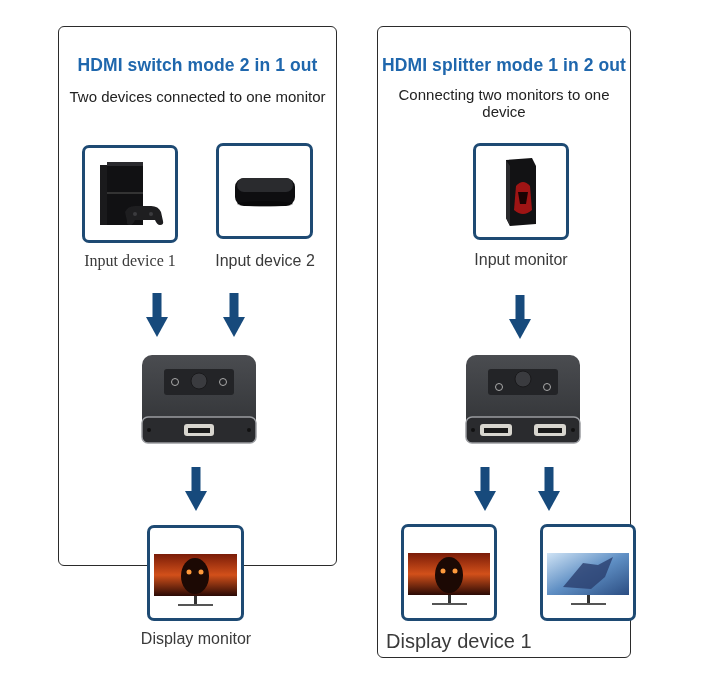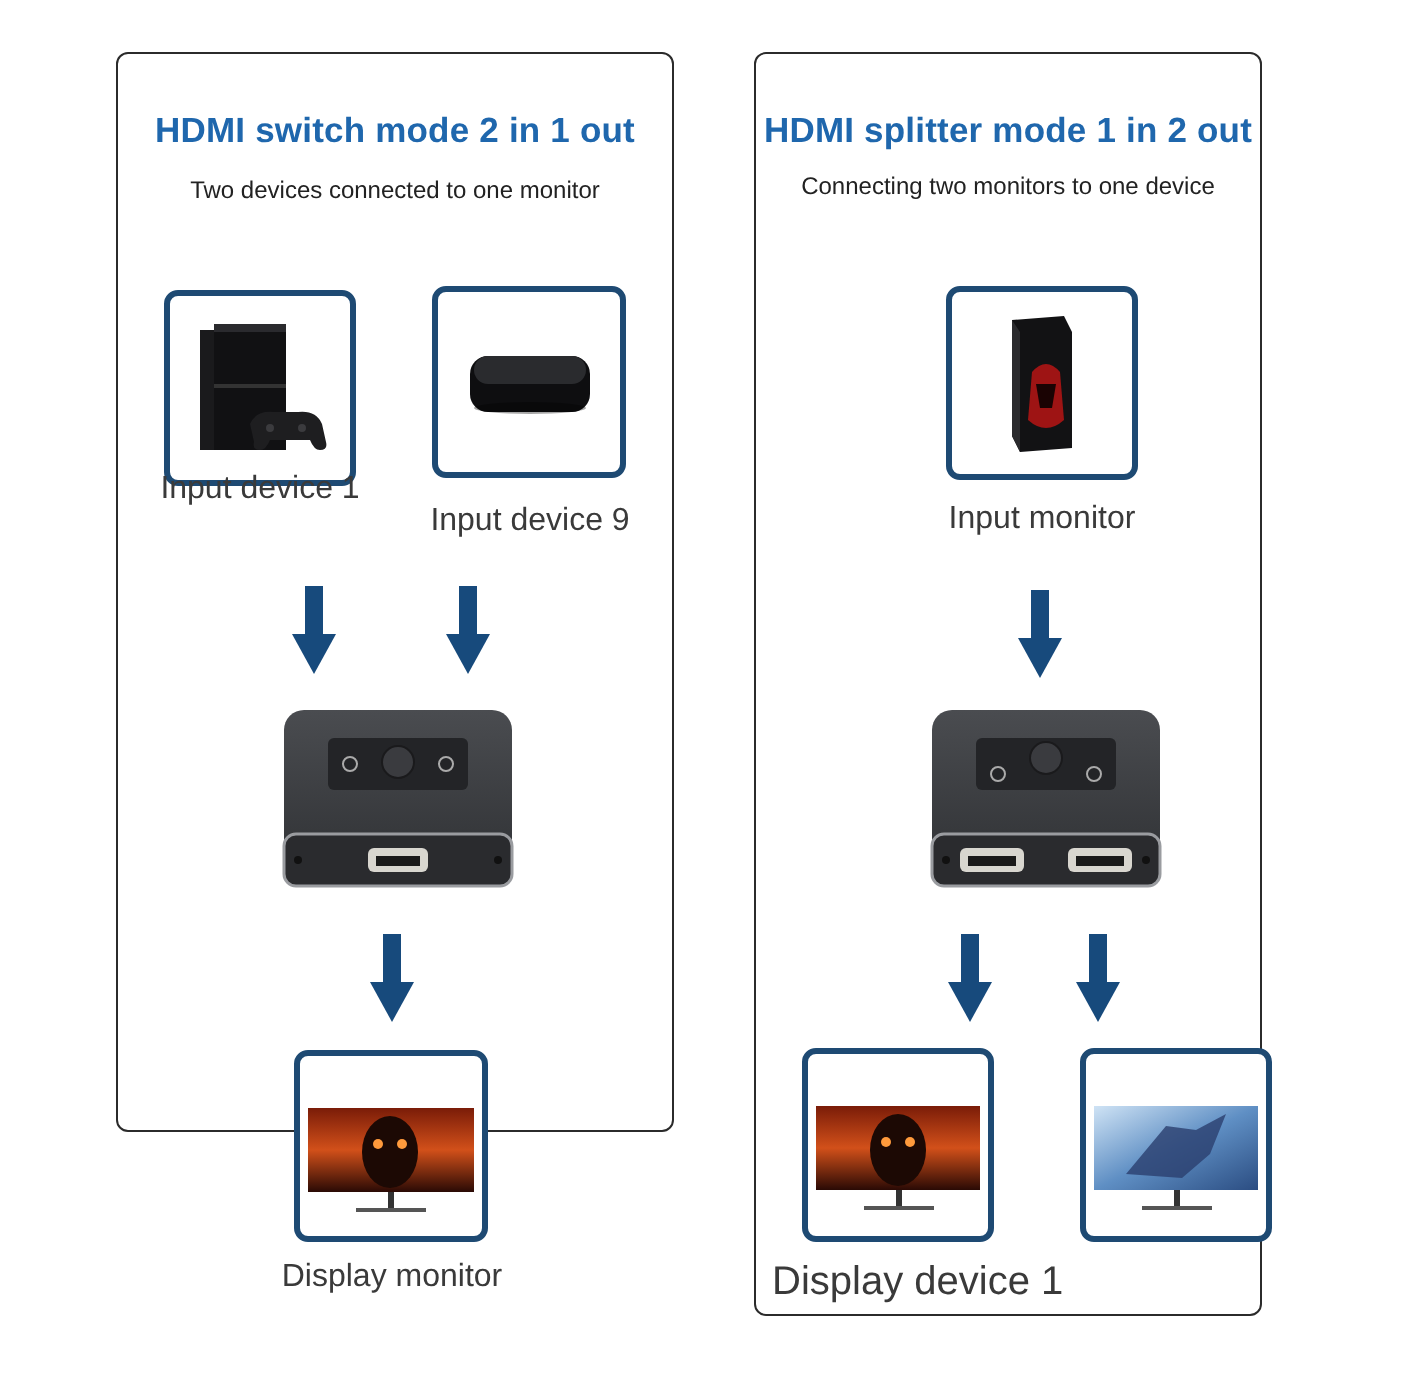--- a/index.html
+++ b/index.html
@@ -1,19 +1,19 @@
 <!DOCTYPE html>
 <html><head>
 <meta charset="utf-8">
 <style>
   html, body { margin:0; padding:0; background:#ffffff; }
   body { width:714px; height:699px; position:relative; overflow:hidden; font-family:"Liberation Sans", "DejaVu Sans", sans-serif; }
   .panel { position:absolute; border:1.5px solid #2b2b2b; border-radius:6px; background:#fff; box-sizing:border-box; }
   .title { position:absolute; left:0; right:0; text-align:center; font-weight:bold; color:#1f67ad; font-size:17.5px; letter-spacing:0.1px; }
-  .subtitle { position:absolute; left:0; right:0; text-align:center; color:#222; font-size:12px; }
+  .subtitle { position:absolute; left:0; right:0; text-align:center; color:#222; font-size:15px; }
   .box { position:absolute; border:3px solid #1e4a73; border-radius:7px; background:#fff; box-sizing:border-box; overflow:hidden; }
   .label { position:absolute; text-align:center; color:#3a3a3a; font-size:16px; white-space:nowrap; }
   .arrow { position:absolute; width:22px; height:44px; }
   .device { position:absolute; }
 </style>
 </head>
 <body>
 
 <svg width="0" height="0" style="position:absolute">
   <defs>
@@ -46,30 +46,30 @@
     <svg class="device" width="90" height="92" viewBox="0 0 90 92" style="left:0;top:0;">
       <rect x="15" y="17" width="7" height="60" fill="#1a1a1c"></rect>
       <rect x="22" y="14" width="36" height="63" fill="#111113"></rect>
       <rect x="22" y="14" width="36" height="4" fill="#2a2a2e"></rect>
       <rect x="22" y="44" width="36" height="2" fill="#333"></rect>
       <path d="M40 64 q3 -7 12 -6 h12 q9 -1 12 6 l2 9 q1 4 -3 4 q-3 0 -5 -5 h-20 q-2 5 -5 5 q-4 0 -3 -4 z" fill="#1e1e20"></path>
       <circle cx="50" cy="66" r="2" fill="#3b3b3e"></circle>
       <circle cx="66" cy="66" r="2" fill="#3b3b3e"></circle>
     </svg>
   </div>
-  <div class="label" style="left:10px; top:209px; width:122px;">Input device 1</div>
+  <div class="label" style="left:10px; top:225px; width:122px;font-family:Liberation Serif, serif;">Input device 1</div>
 
   <div class="box" style="left:157px; top:116px; width:97px; height:96px;">
     <svg class="device" width="91" height="90" viewBox="0 0 91 90" style="left:0;top:0;">
       <rect x="16" y="32" width="60" height="28" rx="9" fill="#0e0e10"></rect>
       <rect x="18" y="32" width="56" height="14" rx="7" fill="#2a2b2e"></rect>
       <ellipse cx="46" cy="58" rx="28" ry="3" fill="#000" opacity="0.35"></ellipse>
     </svg>
   </div>
-  <div class="label" style="left:144px; top:225px; width:124px;">Input device 9</div>
+  <div class="label" style="left:144px; top:225px; width:124px;">Input device 2</div>
 
   <svg class="arrow" style="left:87px; top:266px;">
       <use href="#arrow-sym"></use>
     </svg>
   <svg class="arrow" style="left:164px; top:266px;">
       <use href="#arrow-sym"></use>
     </svg>
 
   <svg class="device" width="130" height="100" viewBox="0 0 130 100" style="left:75px; top:322px;">
     <rect x="8" y="6" width="114" height="88" rx="10" fill="url(#gbody)"></rect>

